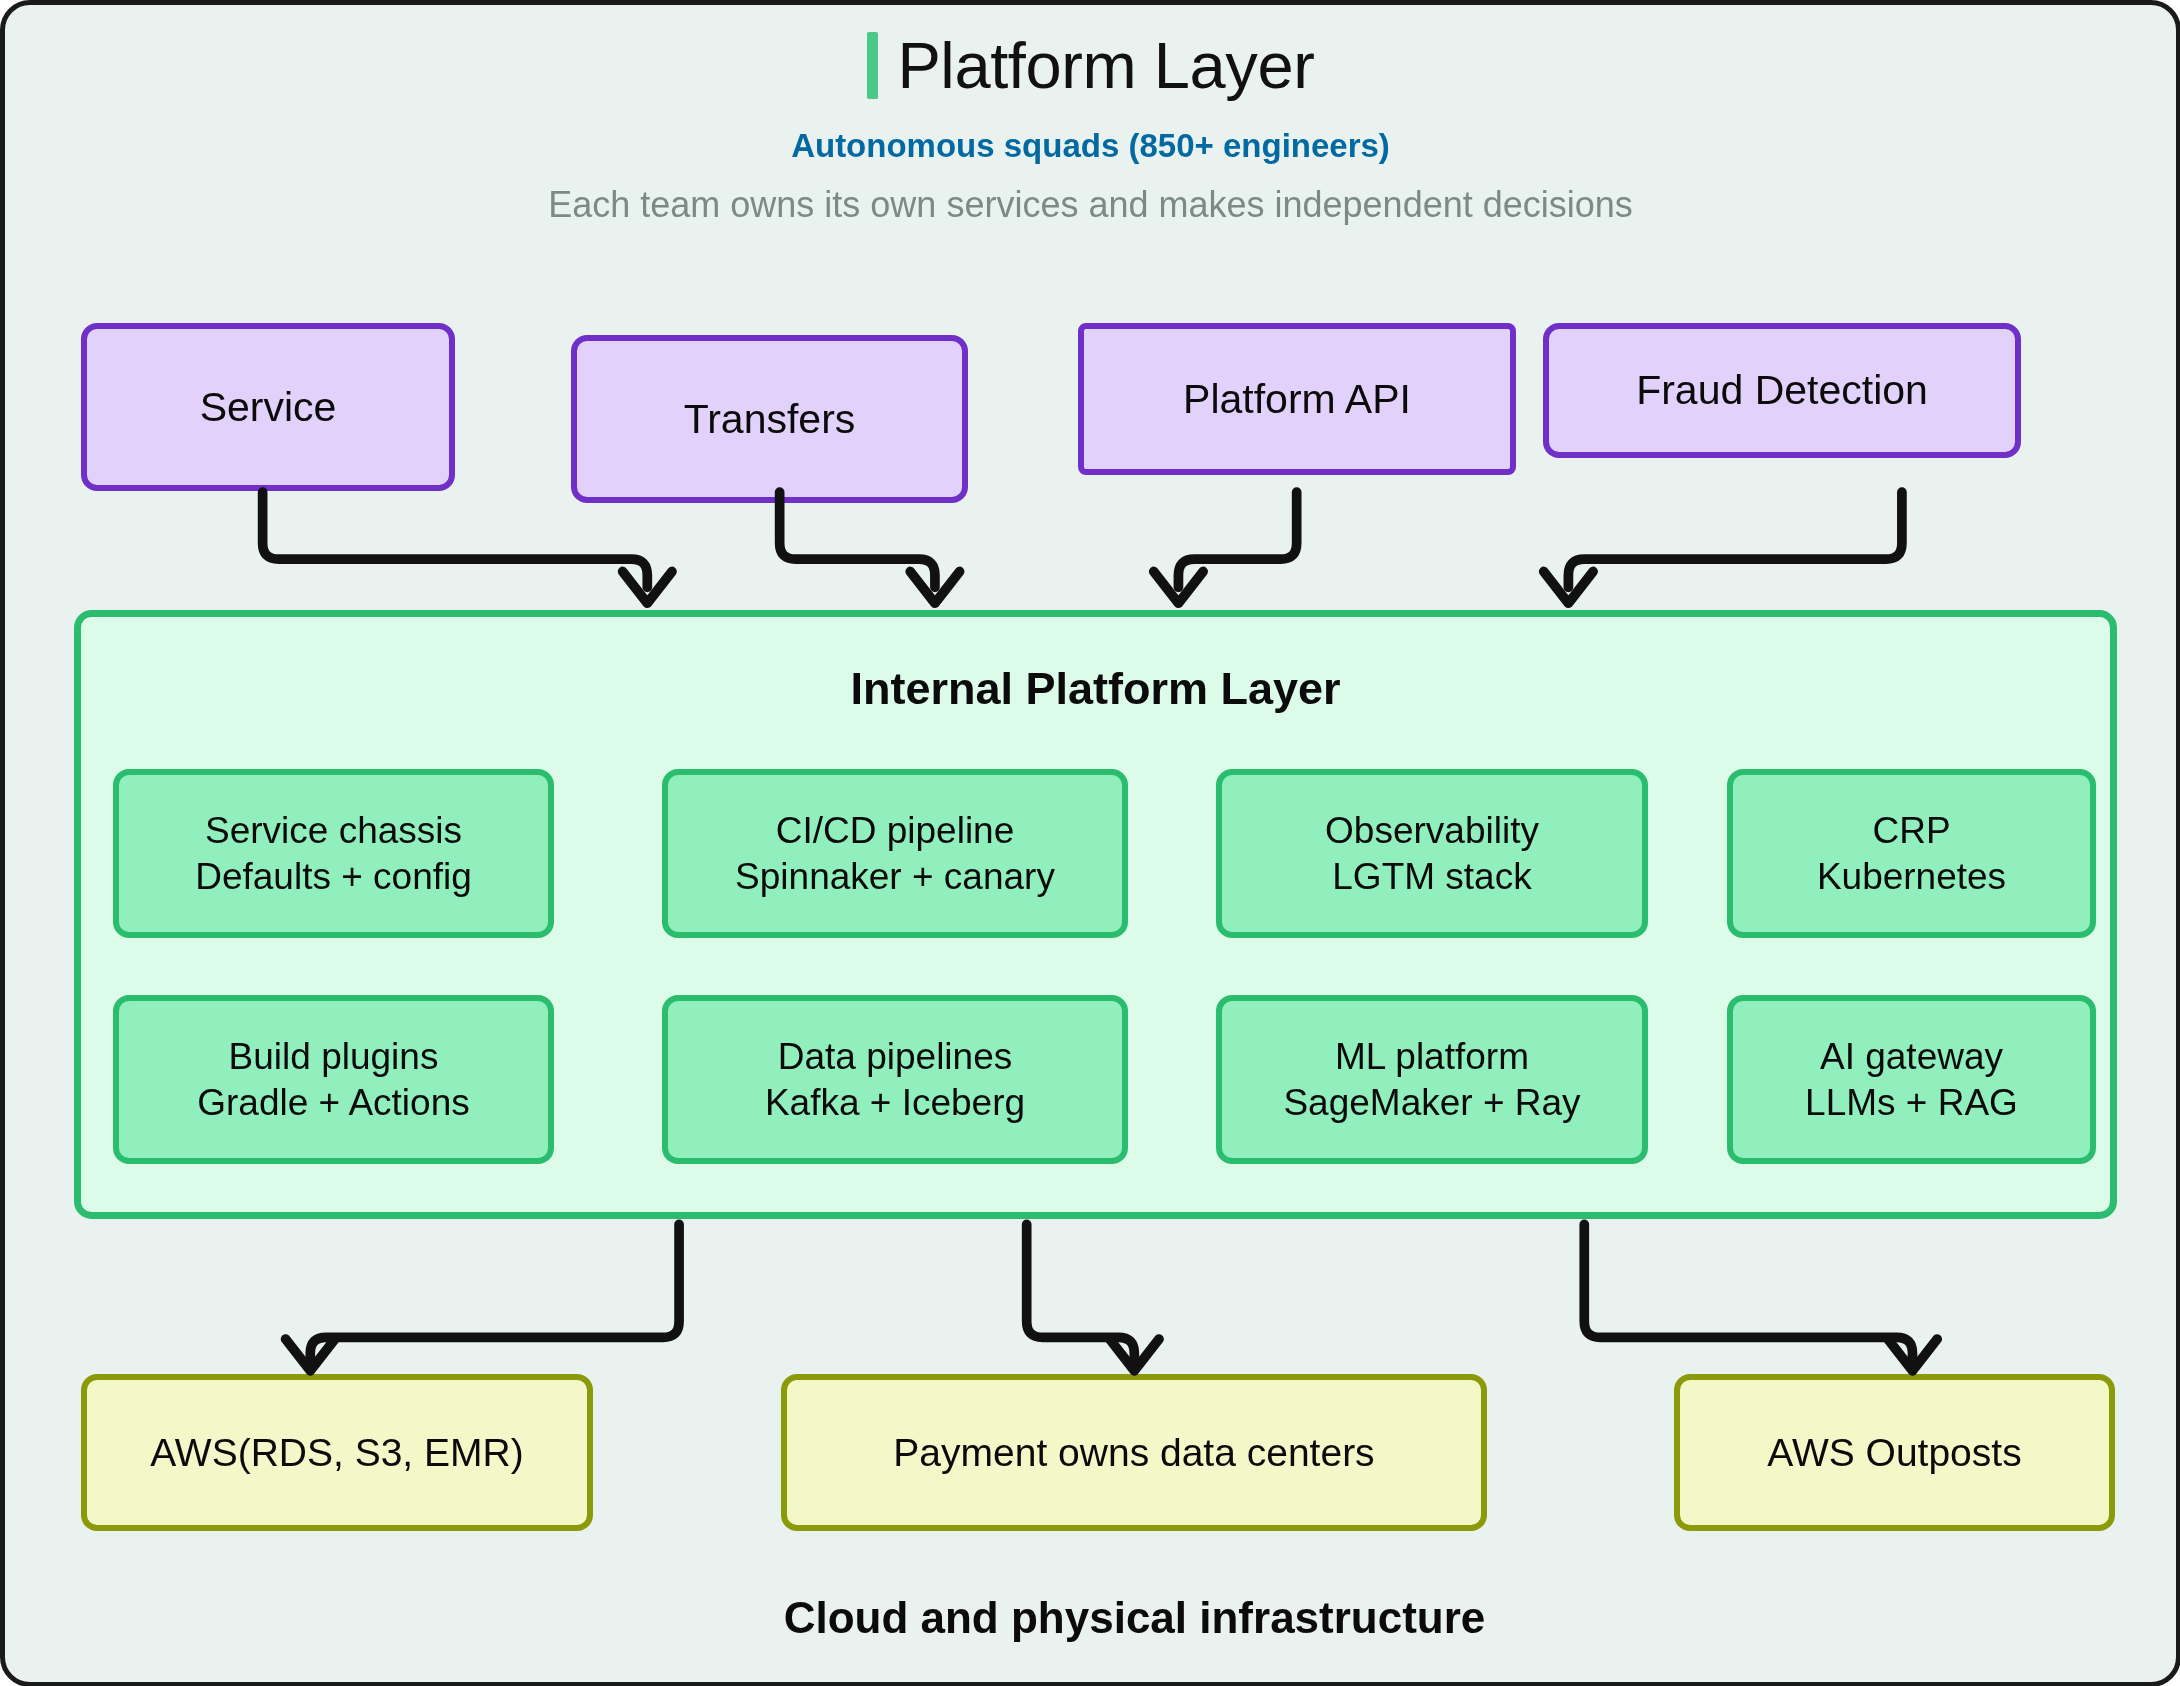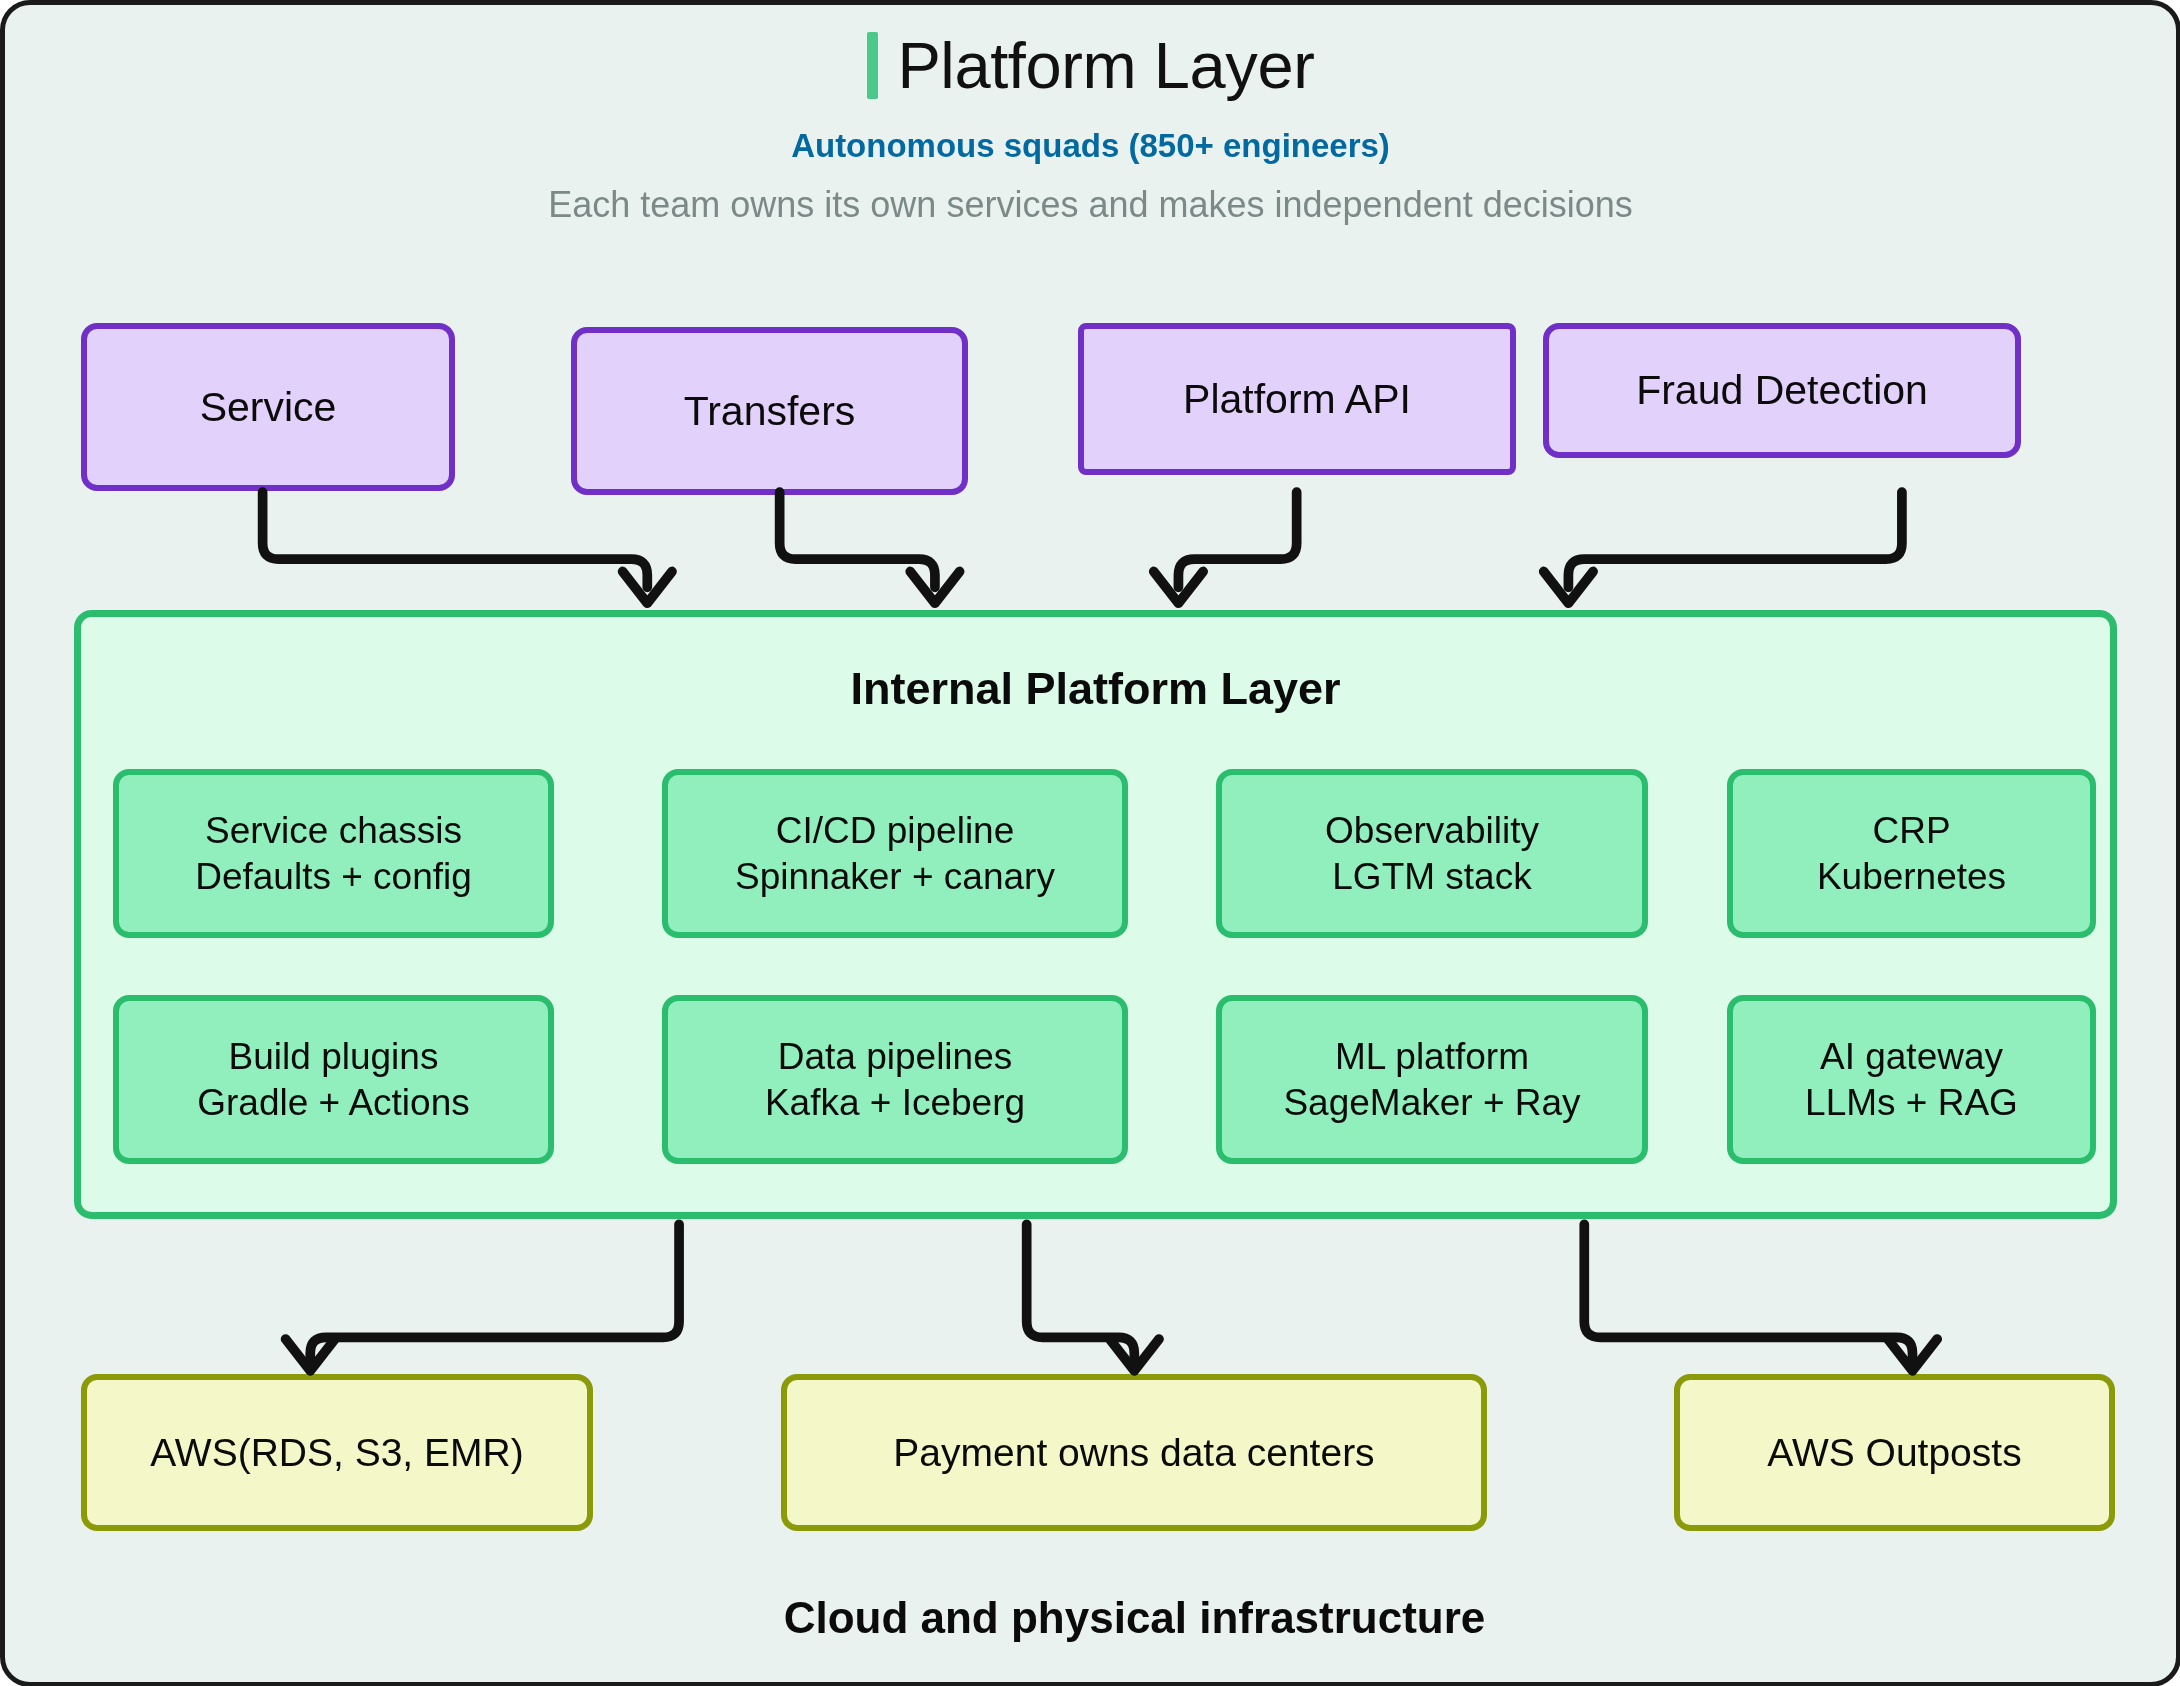--- a/index.html
+++ b/index.html
@@ -154,21 +154,21 @@
       <div class="title-bar"></div>
       <div class="title-text">Platform Layer</div>
     </div>
     <div class="subtitle">Autonomous squads (850+ engineers)</div>
     <div class="caption">Each team owns its own services and makes independent decisions</div>
   </div>
 
   <div class="node node-purple" style="left:76px; top:318px; width:374px; height:168px;">
     <span class="line">Service</span>
   </div>
-  <div class="node node-purple" style="left:566px; top:322px; width:397px; height:168px;">
+  <div class="node node-purple" style="left:566px; top:330px; width:397px; height:168px;">
     <span class="line">Transfers</span>
   </div>
   <div class="node node-purple" style="left:1073px; top:318px; width:438px; height:152px;border-radius:8px;">
     <span class="line">Platform API</span>
   </div>
   <div class="node node-purple" style="left:1538px; top:318px; width:478px; height:135px;">
     <span class="line">Fraud Detection</span>
   </div>
 
   <div id="platform-container">

